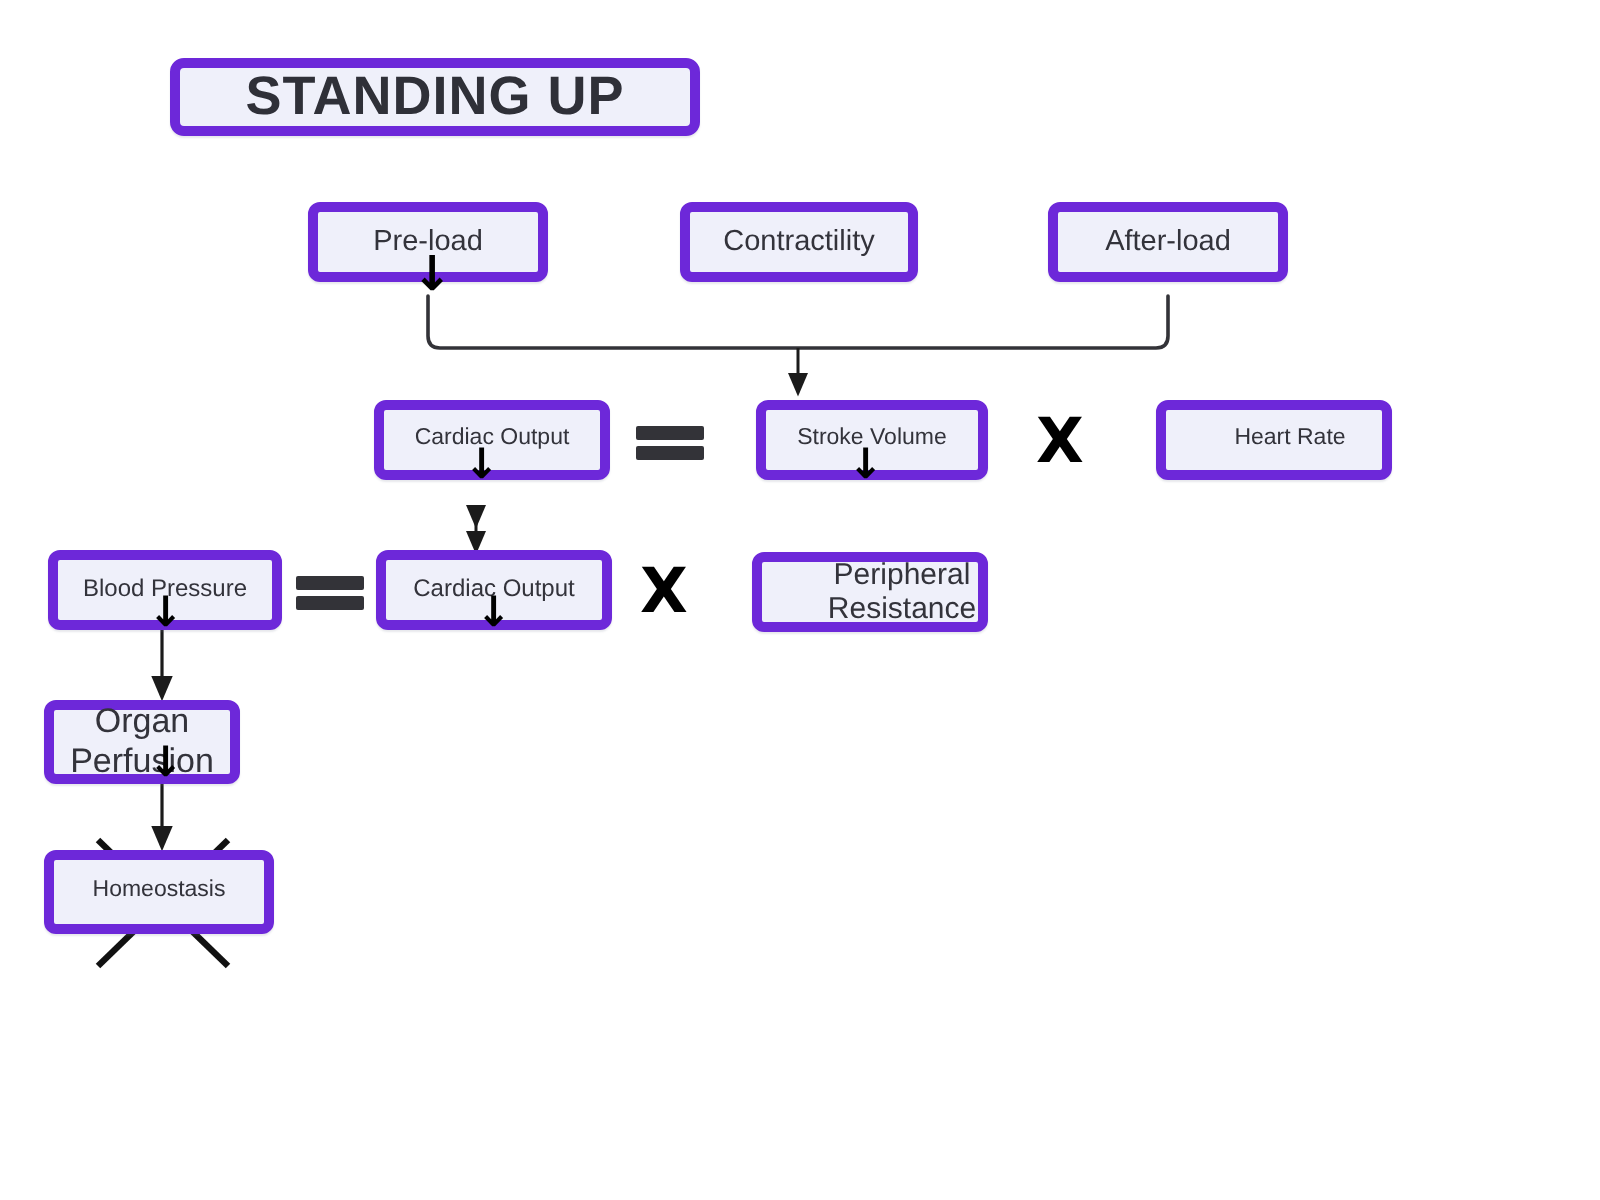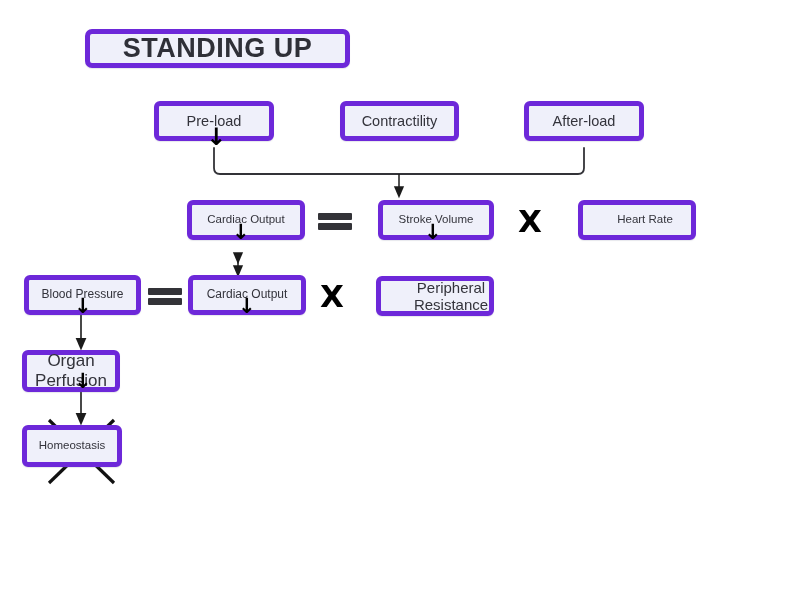--- a/index.html
+++ b/index.html
@@ -61,21 +61,21 @@
   #node-heart-rate       { left: 578px; width: 118px; padding-left: 16px; }
 
   
   .row3 { top: 275px; height: 40px; font-size: 12px; }
   #node-blood-pressure     { left: 24px;  width: 117px; }
   #node-cardiac-output-2   { left: 188px; width: 118px; }
   #node-peripheral-resistance { left: 376px; top: 276px; width: 118px; height: 40px; font-size: 15px; padding-left: 32px; }
 
   
   #node-organ-perfusion { left: 22px; top: 350px; width: 98px; height: 42px; font-size: 17px; }
-  #node-homeostasis     { left: 22px; top: 425px; width: 100px; height: 42px; font-size: 11.5px; }
+  #node-homeostasis     { left: 22px; top: 425px; width: 115px; height: 42px; font-size: 11.5px; }
 
   
   .inbox-arrow {
     position: absolute;
     color: #000;
     font-weight: bold;
     line-height: 1;
     pointer-events: none;
     font-family: "DejaVu Sans", sans-serif;
   }

